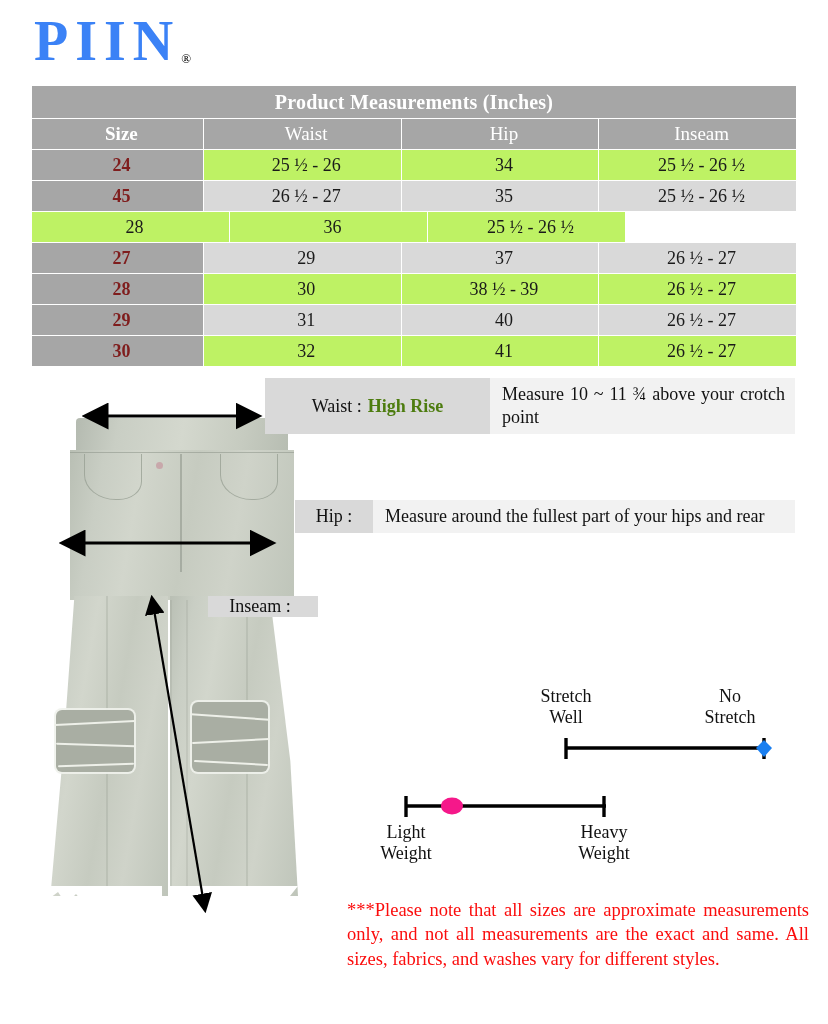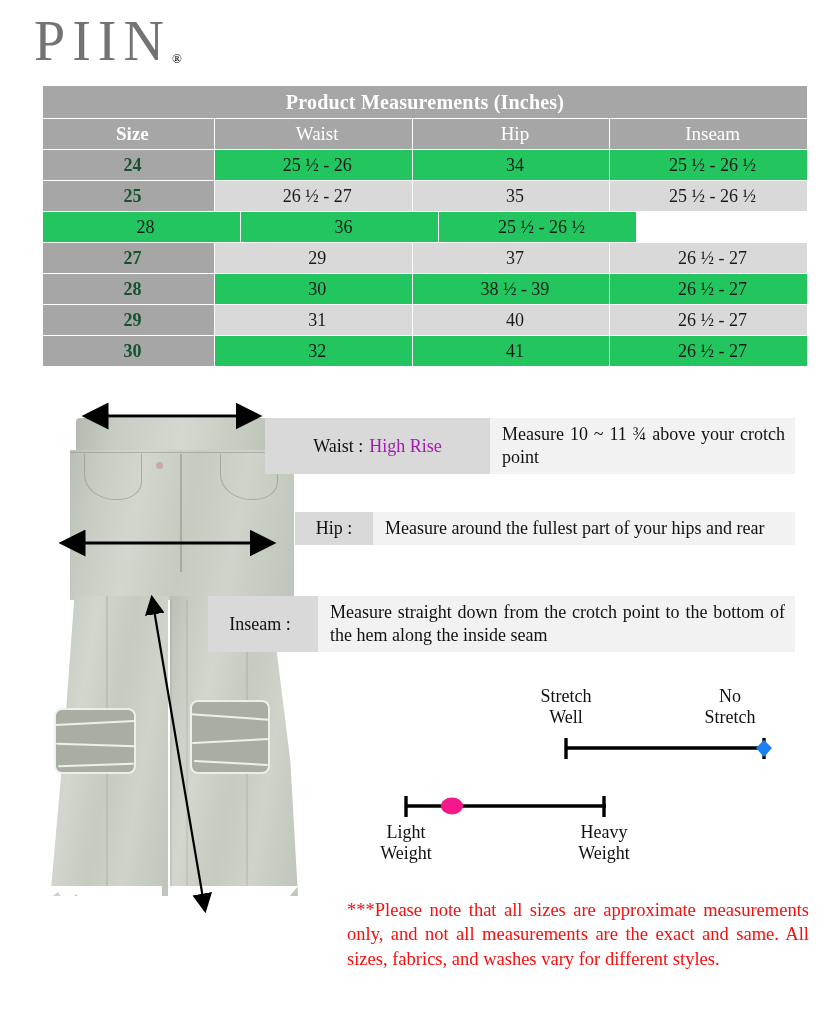--- a/index.html
+++ b/index.html
@@ -23,36 +23,36 @@
     left: 34px;
     top: 12px;
     display: flex;
     align-items: flex-end;
   }
   #logo .wordmark {
     font-family: "Liberation Serif", "DejaVu Serif", serif;
     font-size: 56px;
     line-height: 58px;
     letter-spacing: 7px;
-    color: #737373;
-    font-weight: 400;
+    color: #3b82f6;
+    font-weight: 700;
     text-align: center;
   }
   #logo .regmark {
     font-size: 13px;
     line-height: 13px;
     color: #000;
     margin-left: 1px;
     margin-bottom: 5px;
   }
 
   
   #sizetable {
     position: absolute;
-    left: 43px;
+    left: 32px;
     top: 86px;
     width: 764px;
   }
   .tbl-title {
     height: 32px;
     background: #a6a6a6;
     color: #ffffff;
     font-weight: bold;
     font-size: 20px;
     display: flex;
@@ -81,24 +81,24 @@
 
   .hdr .cell {
     background: #a6a6a6;
     color: #ffffff;
     font-size: 19px;
   }
   .hdr .c-size { font-weight: bold; }
 
   .drow .c-size {
     background: #a6a6a6;
-    color: #14532d;
+    color: #7f1d1d;
     font-weight: bold;
   }
-  .drow.odd  .cell.val { background: #22c55e; font-family: Liberation Serif, serif; }
+  .drow.odd  .cell.val { background: #bef264; font-family: Liberation Serif, serif; }
   .drow.even .cell.val { background: #d9d9d9; }
 
   
   #jeans {
     position: absolute;
     left: 10px;
     top: 400px;
     width: 300px;
     height: 560px;
   }
@@ -178,38 +178,38 @@
     background: #d9d9d9;
     display: flex;
     align-items: center;
     justify-content: center;
     font-size: 18px;
     color: #111;
     padding: 0 14px;
     white-space: nowrap;
   }
   .co-label .hi {
-    color: #a21caf;
-    font-weight: normal;
+    color: #4d7c0f;
+    font-weight: bold;
     margin-left: 6px;
   }
   .co-body {
     background: #f2f2f2;
     font-size: 18px;
     color: #111;
     padding: 5px 10px 5px 12px;
     line-height: 1.28;
     text-align: justify;
   }
 
-  #co-waist  { left: 265px; top: 418px; width: 530px; }
+  #co-waist  { left: 265px; top: 378px; width: 530px; }
   #co-waist .co-label { width: 225px; }
   #co-waist .co-body  { width: 305px; }
 
-  #co-hip    { left: 295px; top: 500px; width: 500px; margin-top: 12px; }
+  #co-hip    { left: 295px; top: 500px; width: 500px; }
   #co-hip .co-label { width: 78px; }
   #co-hip .co-body  { width: 422px; }
 
   #co-inseam { left: 208px; top: 596px; width: 587px; }
   #co-inseam .co-label { width: 110px; padding-left: 8px; }
   #co-inseam .co-body  { width: 477px; }
 
   
   .scale-lbl {
     position: absolute;
@@ -251,21 +251,21 @@
       <div class="cell c-inseam">Inseam</div>
     </div>
 
     <div class="trow drow odd">
       <div class="cell c-size">24</div>
       <div class="cell c-waist val">25 ½ - 26</div>
       <div class="cell c-hip val">34</div>
       <div class="cell c-inseam val">25 ½ - 26 ½</div>
     </div>
     <div class="trow drow even">
-      <div class="cell c-size">25</div>
+      <div class="cell c-size">45</div>
       <div class="cell c-waist val">26 ½ - 27</div>
       <div class="cell c-hip val">35</div>
       <div class="cell c-inseam val">25 ½ - 26 ½</div>
     </div>
     <div class="trow drow odd">
       <div class="cell c-waist val">28</div>
       <div class="cell c-hip val">36</div>
       <div class="cell c-inseam val">25 ½ - 26 ½</div>
     </div>
     <div class="trow drow even">
@@ -363,21 +363,20 @@
     <div class="co-body">Measure 10 ~ 11 ¾ above your crotch point</div>
   </div>
 
   <div class="callout" id="co-hip">
     <div class="co-label">Hip :</div>
     <div class="co-body">Measure around the fullest part of your hips and rear</div>
   </div>
 
   <div class="callout" id="co-inseam">
     <div class="co-label">Inseam :</div>
-    <div class="co-body">Measure straight down from the crotch point to the bottom of the hem along the inside seam</div>
   </div>
 
   <div class="scale-lbl" style="left:520px;top:686px;width:92px;">Stretch<br>Well</div>
   <div class="scale-lbl" style="left:684px;top:686px;width:92px;">No<br>Stretch</div>
 
   <div class="scale-lbl" style="left:360px;top:822px;width:92px;">Light<br>Weight</div>
   <div class="scale-lbl" style="left:558px;top:822px;width:92px;">Heavy<br>Weight</div>
 
   <div id="disclaimer">***Please note that all sizes are approximate measurements only, and not all measurements are the exact and same. All sizes, fabrics, and washes vary for different styles.</div>
 

